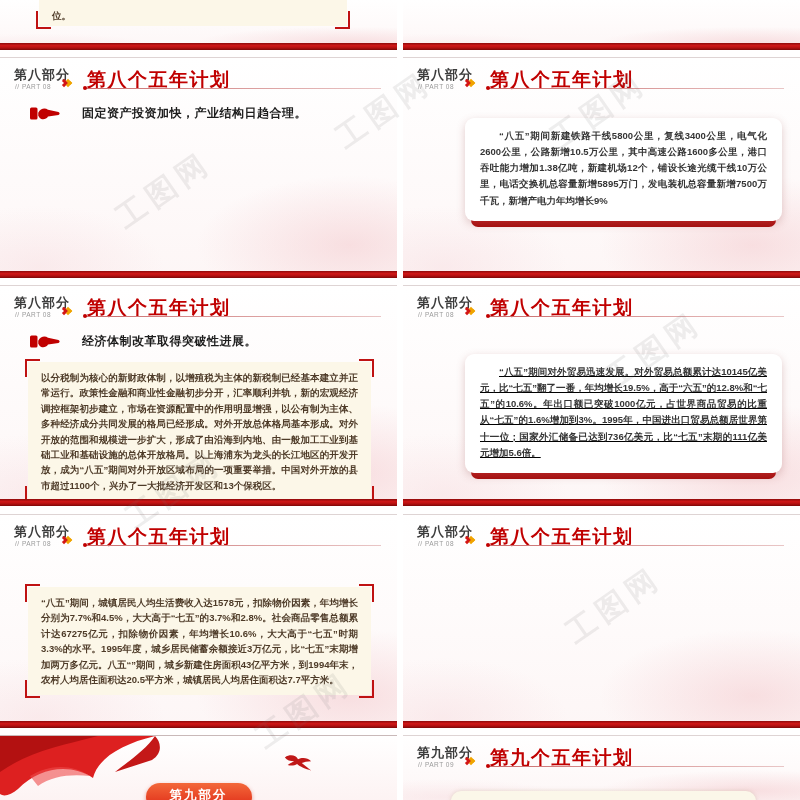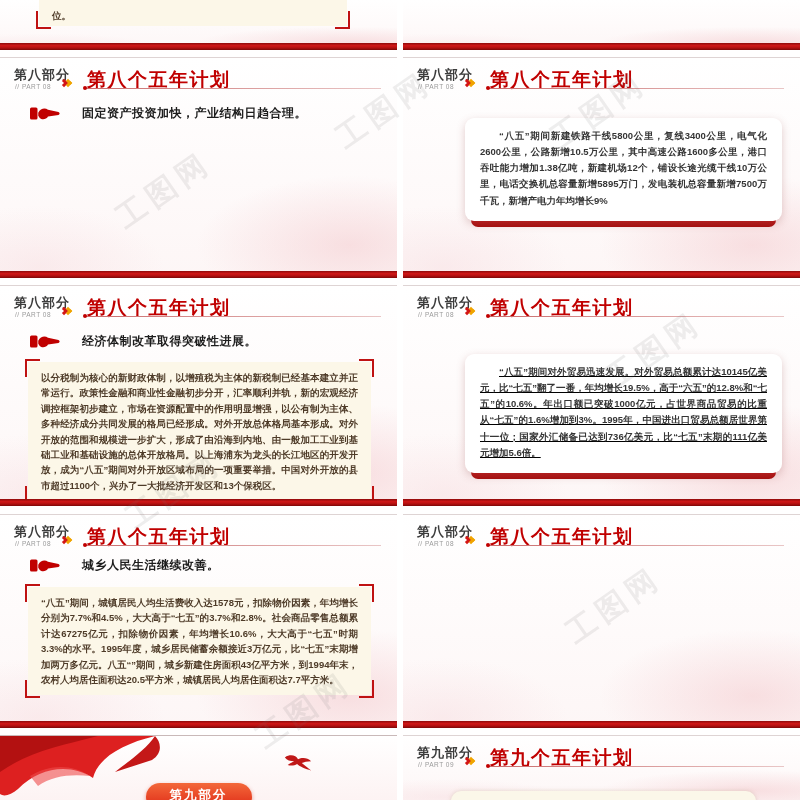--- a/index.html
+++ b/index.html
@@ -184,27 +184,20 @@
   <section class="slide col-l row3">
     <header class="hdr">
       <div class="part">第八部分</div>
       <div class="code">// PART 08</div>
       <span class="chevs"><i class="chev c1"></i><i class="chev c2"></i></span>
       <div class="chapter">第八个五年计划</div>
       <div class="rule">
           <i></i>
         </div>
     </header>
-    <div class="sub" style="top:42px;">
-      <svg class="handsvg" width="30" height="17" viewBox="0 0 40 22">
-          <rect x="0" y="3" width="10" height="16" rx="2" fill="#c00000"></rect>
-          <path d="M11 10 C14 4 20 3 24 6 L38 9 C40 10 40 12 38 13 L24 15 C22 19 16 20 13 17 L11 14 Z" fill="#c00000"></path>
-        </svg>
-      <span class="txt">城乡人民生活继续改善。</span>
-    </div>
     <div class="bbox" style="top:72px;">
       <p>“八五”期间，城镇居民人均生活费收入达1578元，扣除物价因素，年均增长分别为7.7%和4.5%，大大高于“七五”的3.7%和2.8%。社会商品零售总额累计达67275亿元，扣除物价因素，年均增长10.6%，大大高于“七五”时期3.3%的水平。1995年度，城乡居民储蓄余额接近3万亿元，比“七五”末期增加两万多亿元。八五“”期间，城乡新建住房面积43亿平方米，到1994年末，农村人均居住面积达20.5平方米，城镇居民人均居住面积达7.7平方米。</p>
       <span class="cn tl"></span>
       <span class="cn tr"></span>
       <span class="cn bl"></span>
       <span class="cn br"></span>
     </div>
     <div class="botbar"></div>
   </section>
 

